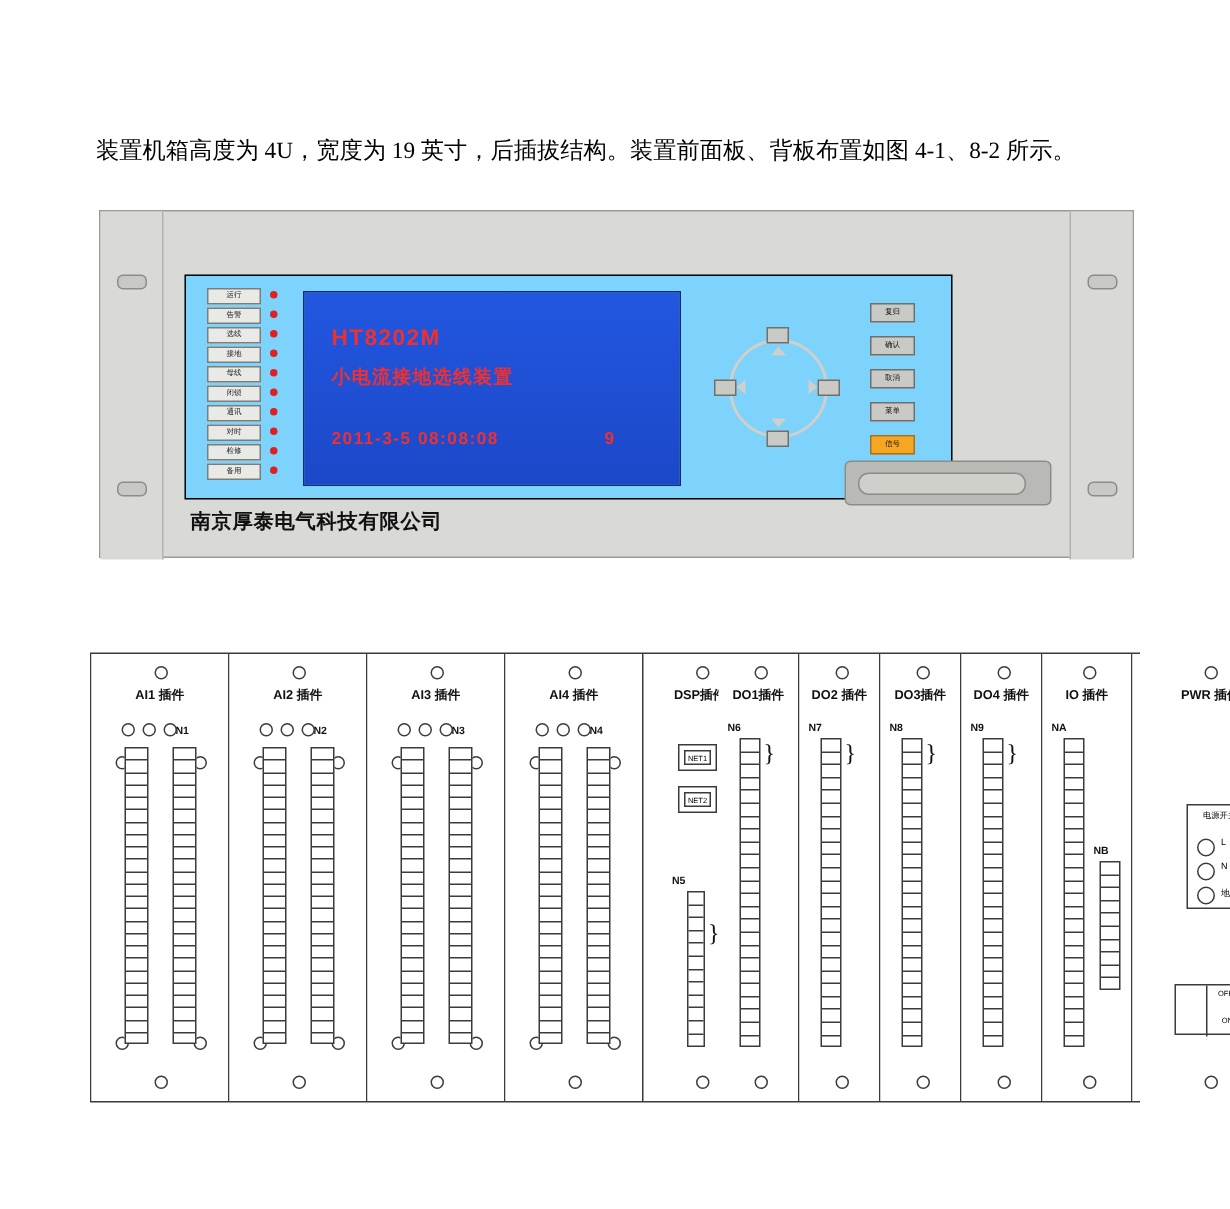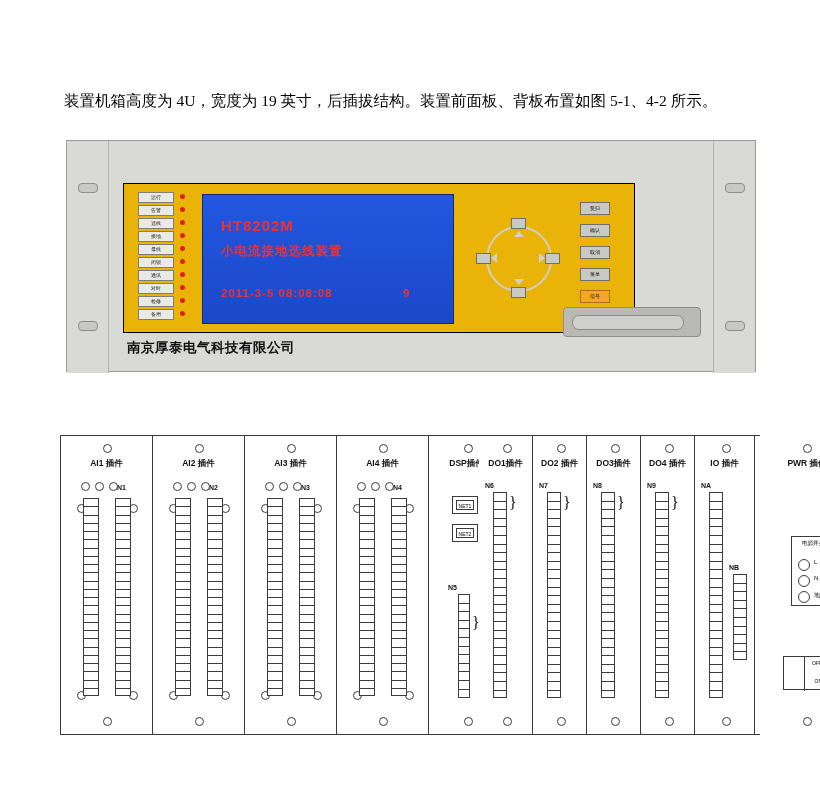--- a/index.html
+++ b/index.html
@@ -102,21 +102,21 @@
     color: #111;
     letter-spacing: 0.5px;
   }
 
   .panel-black {
     position: absolute;
     left: 56px;
     top: 42px;
     width: 510px;
     height: 148px;
-    background: #eab308;
+    background: #7dd3fc;
     border: 1px solid #000;
   }
   .lcd {
     position: absolute;
     left: 78px;
     top: 10px;
     width: 250px;
     height: 128px;
     background: #1f4ed8;
     background: linear-gradient(180deg,#2257e0 0%, #1b48c8 100%);
@@ -392,21 +392,21 @@
     color: #111;
     font-family: "Liberation Serif", serif;
   }
 </style>
 </head>
 <body>
 
 <div class="page">
 
 
-  <div class="body-para">装置机箱高度为 4U，宽度为 19 英寸，后插拔结构。装置前面板、背板布置如图 5-1、4-2 所示。</div>
+  <div class="body-para">装置机箱高度为 4U，宽度为 19 英寸，后插拔结构。装置前面板、背板布置如图 4-1、8-2 所示。</div>
 
   <div class="fig1-wrap">
     <div class="chassis">
       <div class="ear left">
         <div class="ear-slot top"></div>
         <div class="ear-slot bot"></div>
       </div>
       <div class="ear right">
         <div class="ear-slot top"></div>
         <div class="ear-slot bot"></div>

